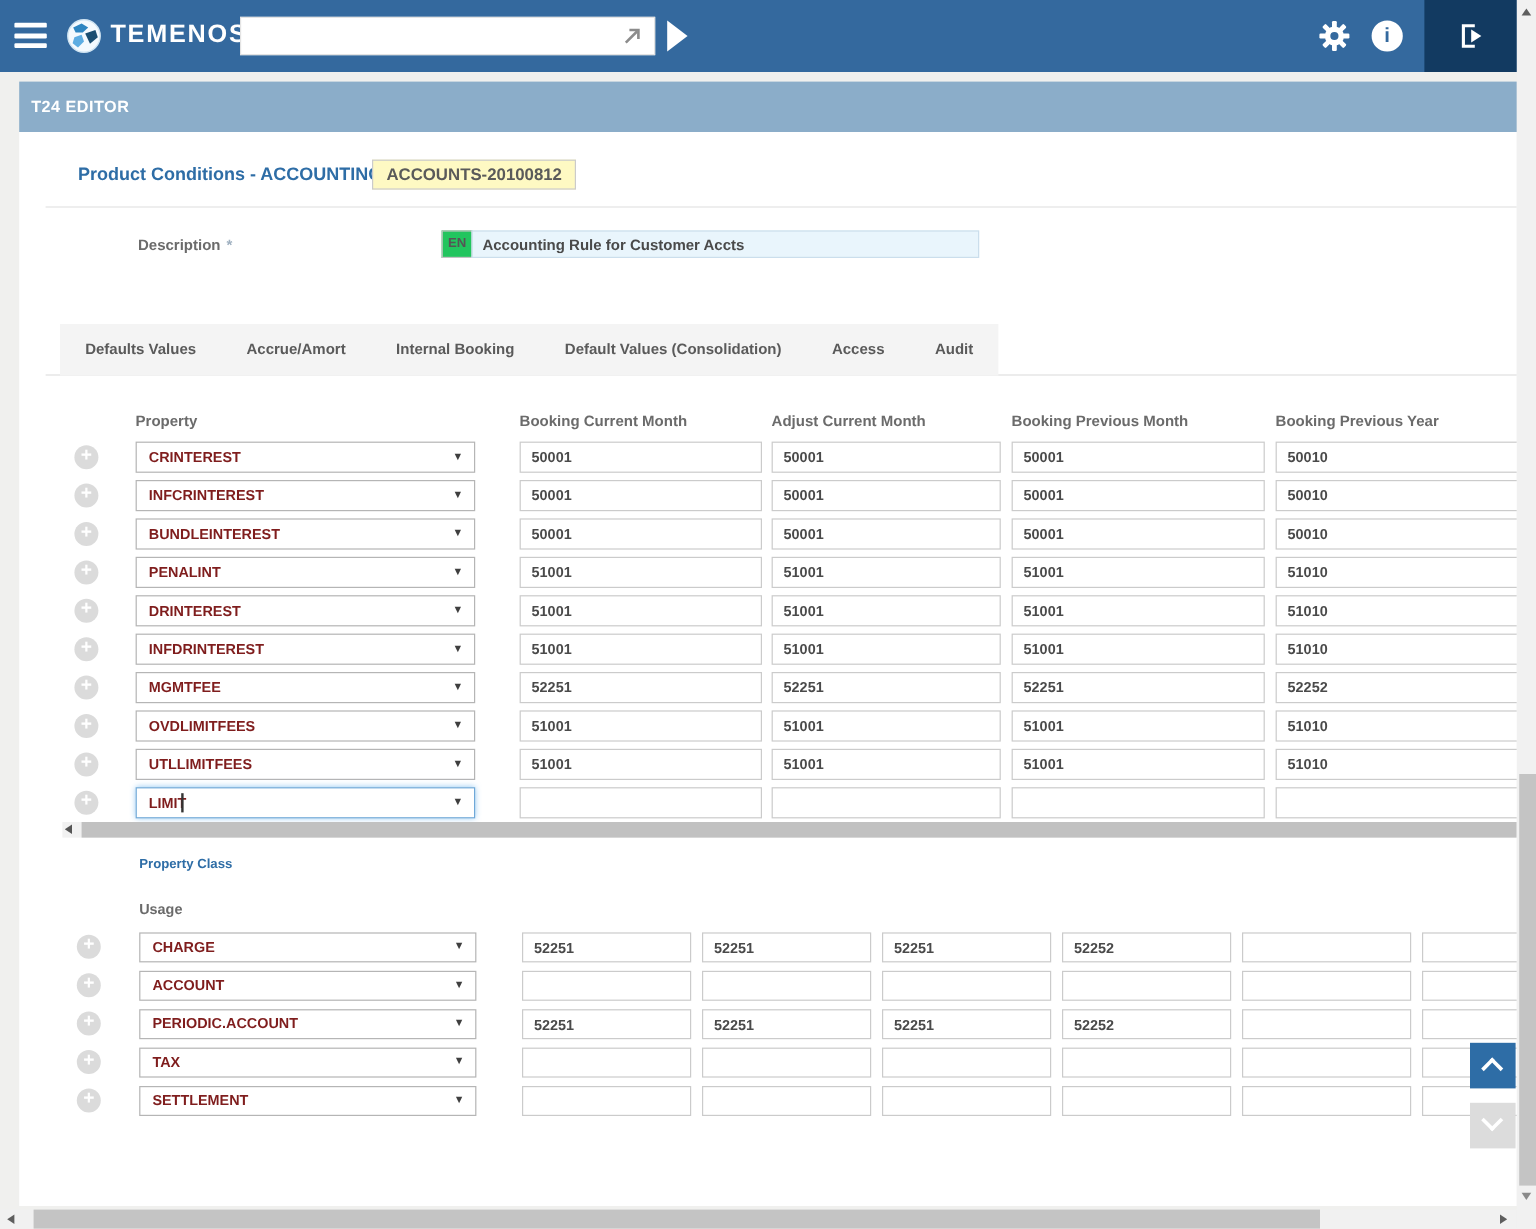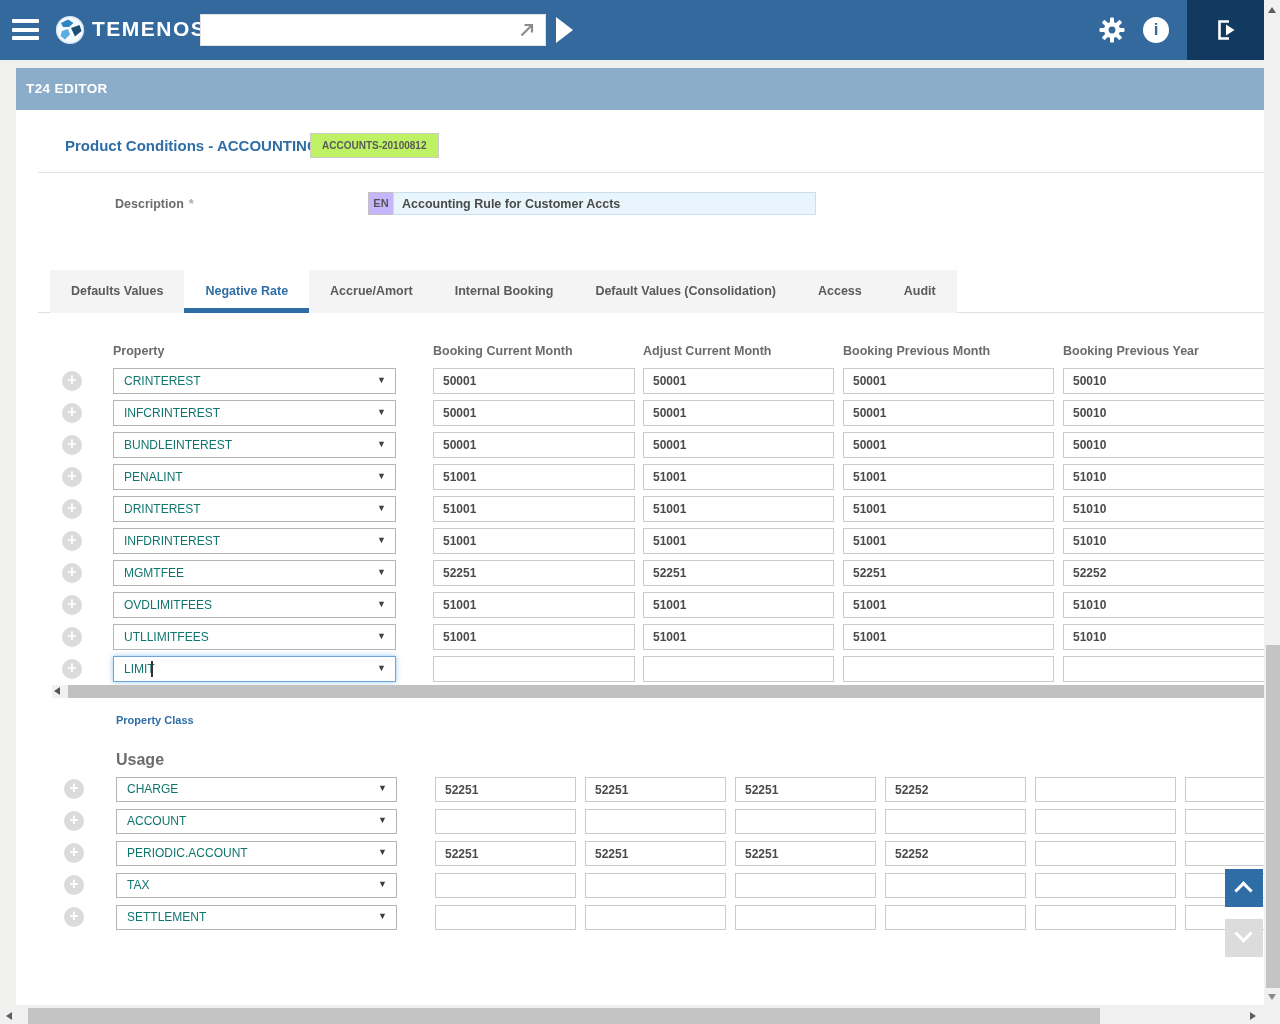--- a/index.html
+++ b/index.html
@@ -19,53 +19,53 @@
   .info{position:absolute;left:1143px;top:17px;width:26px;height:26px;border-radius:50%;background:#fff;color:#34699E;font-weight:bold;font-size:17px;text-align:center;line-height:25px;cursor:pointer;}
   .signout{position:absolute;left:1187px;top:0;width:77px;height:60px;background:#123A61;cursor:pointer;text-align:center;padding-top:16px;}
 
   
   .t24bar{position:absolute;left:16px;top:68px;width:1248px;height:42px;background:#8BADC9;color:#fff;
     font-size:13.5px;font-weight:bold;letter-spacing:.4px;line-height:42px;padding-left:10px;}
 
   
   .card{position:absolute;left:16px;top:110px;width:1248px;height:895px;background:#fff;overflow:hidden;}
   .page-title{position:absolute;left:49px;top:27px;font-size:15px;font-weight:bold;color:#2E6DA6;}
-  .badge{position:absolute;left:294px;top:23px;height:25px;line-height:23px;padding:0 11px;background:#bef264;border:1px solid #CBCBCB;font-size:10px;font-weight:bold;color:#5A5A5A;}
+  .badge{position:absolute;left:294px;top:23px;height:25px;line-height:23px;padding:0 11px;background:#fef9c3;border:1px solid #CBCBCB;font-size:14px;font-weight:bold;color:#5A5A5A;}
   .rule{position:absolute;left:22px;top:62px;width:1226px;border-top:1px solid #E3E3E3;}
   .desc-label{position:absolute;left:99px;top:87px;font-size:12.5px;font-weight:bold;color:#6B6B6B;}
   .req{color:#9FB0C0;margin-left:5px;}
-  .en-box{position:absolute;left:352px;top:82px;width:26px;height:23px;background:#c4b5fd;border:1px solid #C2C2C2;font-size:11px;font-weight:bold;color:#555;text-align:center;line-height:21px;}
+  .en-box{position:absolute;left:352px;top:82px;width:26px;height:23px;background:#22c55e;border:1px solid #C2C2C2;font-size:11px;font-weight:bold;color:#555;text-align:center;line-height:21px;}
   .desc-input{position:absolute;left:377px;top:82px;width:423px;height:23px;background:#E9F5FC;border:1px solid #CBDEEC;font:bold 12.5px "Liberation Sans",sans-serif;color:#4A4A4A;padding:0 8px;}
 
   
   .tabs-underline{position:absolute;left:22px;top:202px;width:1226px;border-top:1px solid #E0E0E0;z-index:1;}
   .tabs{position:absolute;left:34px;top:160px;height:43px;display:flex;background:#F4F4F4;z-index:2;}
   .tab{line-height:42px;padding:0 21px;font-size:12.5px;font-weight:bold;color:#5A5A5A;cursor:pointer;white-space:nowrap;}
   .tab.active{background:#fff;color:#2E6DA6;box-shadow:inset 0 -5px 0 #2E6DA6;}
 
   
   .ghead{position:absolute;top:234px;font-size:12.5px;font-weight:bold;color:#6B6B6B;white-space:nowrap;}
   .grow{position:absolute;left:0;width:100%;height:26px;}
   .plus{position:absolute;left:46px;top:3px;width:20px;height:20px;border-radius:50%;background:#DBDBDB;color:#fff;text-align:center;line-height:18px;font-size:16px;font-weight:bold;cursor:pointer;}
   .dd{position:absolute;left:97px;top:0;width:283px;height:26px;border:1px solid #B5B5B5;background:#fff;cursor:pointer;}
   .dd.focused{border-color:#6FA8D8;box-shadow:0 0 5px rgba(82,168,236,.65);}
-  .dd-label{position:absolute;left:10px;top:5px;font-size:12px;font-weight:normal;color:#0f766e;text-align:center;}
+  .dd-label{position:absolute;left:10px;top:5px;font-size:12px;font-weight:bold;color:#7f1d1d;text-align:center;}
   .dd-arrow{position:absolute;right:9px;top:6px;font-size:9px;color:#3F3F3F;}
   .caret{position:absolute;left:37px;top:4px;width:2px;height:16px;background:#333;}
   .gi{position:absolute;top:0;height:26px;border:1px solid #CBCBCB;font:bold 12px "Liberation Sans",sans-serif;color:#4A4A4A;padding:0 0 0 9px;background:#fff;}
   .c1{left:417px;width:202px;} .c2{left:627px;width:191px;} .c3{left:827px;width:211px;} .c4{left:1047px;width:217px;}
 
   
   .card-hsb-track{position:absolute;left:36px;top:575px;width:1212px;height:13px;background:#F1F1F1;}
   .card-hsb-arrow{position:absolute;left:38px;top:577px;width:0;height:0;border-right:6px solid #555;border-top:4.5px solid transparent;border-bottom:4.5px solid transparent;cursor:pointer;}
   .card-hsb-thumb{position:absolute;left:52px;top:575px;width:1196px;height:13px;background:#C1C1C1;cursor:pointer;}
 
   
   .pc-heading{position:absolute;left:100px;top:604px;font-size:11px;font-weight:bold;color:#2E6DA6;}
-  .usage-label{position:absolute;left:100px;top:641px;font-size:16px;font-weight:bold;color:#6B6B6B;}
+  .usage-label{position:absolute;left:100px;top:641px;font-size:12px;font-weight:bold;color:#6B6B6B;}
   .prow{position:absolute;left:0;width:100%;height:25px;}
   .prow .plus{left:48px;top:2px;}
   .prow .dd{left:100px;width:281px;height:25px;}
   .prow .dd-label{top:4px;}
   .prow .dd-arrow{top:5px;}
   .pi{position:absolute;top:0;height:25px;width:141px;border:1px solid #CBCBCB;font:bold 12px "Liberation Sans",sans-serif;color:#4A4A4A;padding:0 0 0 9px;background:#fff;}
   .p1{left:419px;} .p2{left:569px;} .p3{left:719px;} .p4{left:869px;} .p5{left:1019px;} .p6{left:1169px;}
 
   
   .btn-up{position:absolute;left:1209px;top:759px;width:38px;height:38px;background:#2E6DA6;cursor:pointer;z-index:5;}
@@ -148,21 +148,20 @@
 
   <div class="desc-label">
     <span>Description</span><span class="req">*</span>
   </div>
   <div class="en-box">EN</div>
   <input class="desc-input" value="Accounting Rule for Customer Accts" style="">
 
   <div class="tabs-underline"></div>
   <div class="tabs">
     <div class="tab">Defaults Values</div>
-    <div class="tab active">Negative Rate</div>
     <div class="tab">Accrue/Amort</div>
     <div class="tab">Internal Booking</div>
     <div class="tab">Default Values (Consolidation)</div>
     <div class="tab">Access</div>
     <div class="tab">Audit</div>
   </div>
 
   <div class="ghead" style="left:97px">Property</div>
   <div class="ghead" style="left:417px">Booking Current Month</div>
   <div class="ghead" style="left:627px">Adjust Current Month</div>

